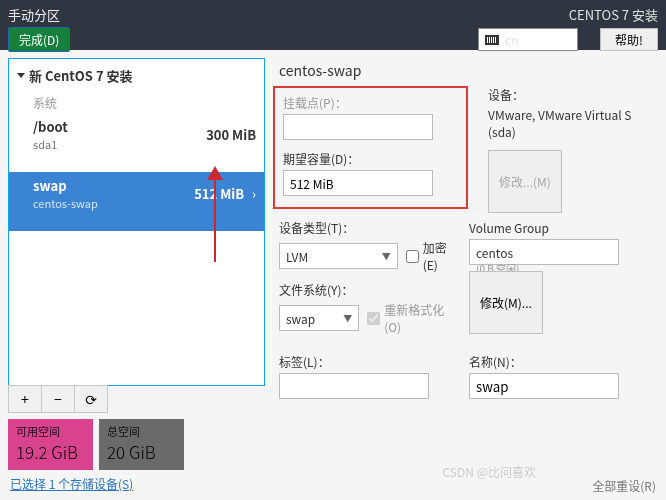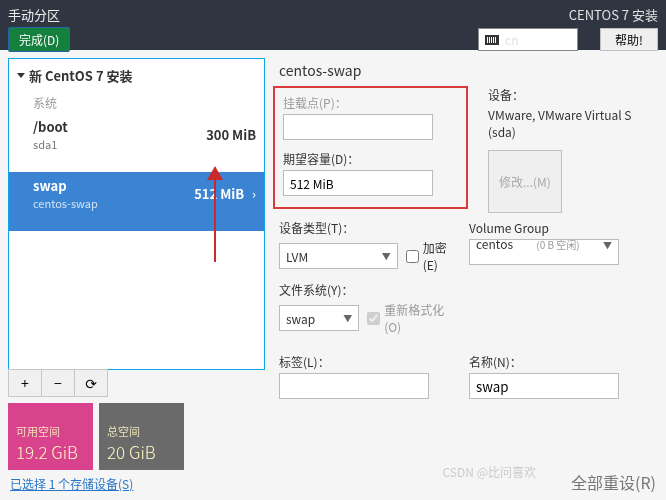--- a/index.html
+++ b/index.html
@@ -37,21 +37,21 @@
   .part-size { font-weight: bold; font-size: 13px; }
   .part-row.selected { background: #3b84d4; color: #fff; }
   .part-row.selected .part-sub { color: #d3e4f5; }
   .chev { margin-left: 8px; font-size: 13px; }
 
   .btnbar { display: flex; gap: 0; margin-top: -1px; }
   .btnbar button { width: 34px; height: 28px; background: #f0f0f0; border: 1px solid #c7c7c7; font-size: 14px; cursor: pointer; }
   .btnbar button + button { margin-left: -1px; }
 
   .space-row { display: flex; gap: 6px; margin-top: 6px; }
-  .space-box { padding: 20px 8px 6px 8px; color: #fef9c3; min-width: 85px; }
+  .space-box { padding: 4px 8px 6px 8px; color: #000000; min-width: 85px; }
   .space-box .lbl { font-size: 11px; opacity: .85; }
   .space-box .val { font-size: 17px; font-weight: 300; }
   .avail { background: #d9428c; }
   .total { background: #6a6a6a; }
 
   .storage-link { color: #2a76c6; font-size: 12px; padding: 5px 2px 0 2px; cursor: pointer; text-decoration: underline; }
 
   
   .right-title { font-size: 14px; padding: 2px 6px 6px 6px; }
   .highlight { border: 2px solid #d83b3b; padding: 6px 8px 10px 8px; margin: 0 0 4px 0; width: 195px; }
@@ -61,24 +61,24 @@
   .field input[type=text], .field select, .combo {
     width: 150px; height: 26px; border: 1px solid #bbb; background: #fff; padding: 2px 6px; font-size: 12px;
   }
   .combo { display: flex; align-items: center; justify-content: space-between; cursor: pointer; }
   .combo .v { flex: 1; }
   .combo .dd { color: #666; font-size: 9px; }
   .chk { display: inline-flex; align-items: center; gap: 4px; font-size: 12px; }
   .chk input { width: 13px; height: 13px; }
   .btn-grey { background: #efefef; border: 1px solid #c0c0c0; padding: 22px 10px; font-size: 12px; cursor: pointer; }
   .btn-grey:disabled { color: #aaa; cursor: default; }
-  .vg-combo { width: 150px; height: 26px; border: 1px solid #bbb; background: #fff; display: flex; align-items: flex-end; padding: 12px 6px; justify-content: space-between; font-size: 12px; }
+  .vg-combo { width: 150px; height: 26px; border: 1px solid #bbb; background: #fff; display: flex; align-items: flex-start; padding: 4px 6px; justify-content: space-between; font-size: 12px; flex-direction: column; }
   .vg-combo .info { color: #999; font-size: 10px; }
 
-  .reset-link { position: absolute; right: 10px; bottom: 6px; font-size: 16px; color: #777; cursor: pointer; }
+  .reset-link { position: absolute; right: 10px; bottom: 6px; font-size: 12px; color: #777; cursor: pointer; }
   .watermark { position: absolute; right: 130px; bottom: 20px; font-size: 12px; color: rgba(0,0,0,.18); }
 
   
   .arrow { position: absolute; left: 210px; top: 166px; width: 10px; height: 100px; pointer-events: none; }
   .arrow .shaft { position: absolute; left: 4px; top: 10px; width: 2px; height: 86px; background: #cc2a2a; }
   .arrow .head { position: absolute; left: -3px; top: 0; width: 0; height: 0; border-left: 8px solid transparent; border-right: 8px solid transparent; border-bottom: 14px solid #cc2a2a; }
 </style>
 </head>
 <body>
 
@@ -198,20 +198,21 @@
         </div>
       </div>
 
       <div class="form-col">
         <label class="flabel">Volume Group</label>
         <div class="vg-combo">
           <span>centos</span>
           <span class="info">(0 B 空闲)</span>
           <span class="dd" style="font-size:9px;color:#666;">▼</span>
         </div>
+        <button class="btn-grey" style="margin-top:6px;">修改(M)...</button>
       </div>
     </div>
 
     <div style="display:flex; gap:20px; padding:18px 6px 0 6px;">
       <div class="form-col">
         <label class="flabel">标签(L)：</label>
         <input type="text" style="width: 150px; height: 26px; border: 1px solid rgb(187, 187, 187); padding: 2px 6px;" value="">
       </div>
       <div class="form-col">
         <label class="flabel">名称(N)：</label>

